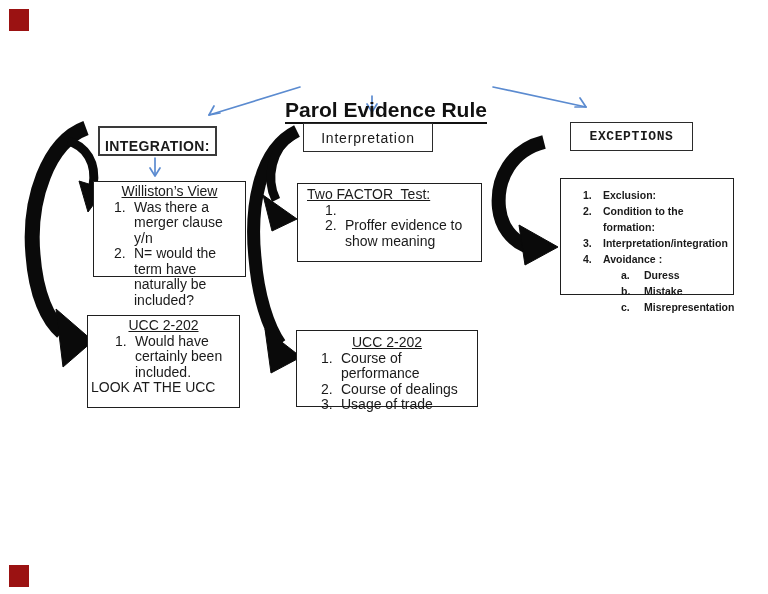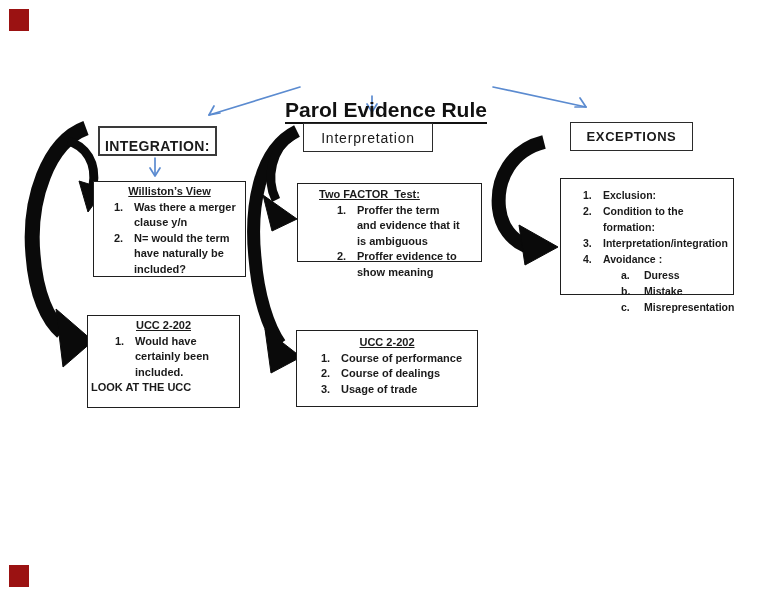--- a/index.html
+++ b/index.html
@@ -15,28 +15,28 @@
   #title span{border-bottom:2.5px solid #111;padding-bottom:1px;}
   .hdr-box{
     display:flex;align-items:center;justify-content:center;
     background:#fff;box-sizing:border-box;text-align:center;
   }
   #hdr-integration{left:98px;top:126px;width:119px;height:30px;border:2px solid #3a3a3a;
     font-size:14px;font-weight:700;letter-spacing:.4px;align-items:flex-end;}
   #hdr-interpretation{left:303px;top:123px;width:130px;height:29px;border:1.5px solid #2b2b2b;
     font-size:14px;font-weight:400;letter-spacing:.8px;text-align:right;}
   #hdr-exceptions{left:570px;top:122px;width:123px;height:29px;border:1.5px solid #2b2b2b;
-    font-size:13px;font-weight:600;letter-spacing:.6px;}
+    font-size:13px;font-weight:600;letter-spacing:.6px;font-family:Liberation Mono, monospace;}
   .content-box{
     background:#fff;border:1.5px solid #1f1f1f;box-sizing:border-box;
-    font-size:11px;font-weight:700;line-height:15.5px;
+    font-size:14px;font-weight:400;line-height:15.5px;
   }
   #box-williston{left:93px;top:181px;width:153px;height:96px;padding:2px 4px;}
   #box-ucc-left{left:87px;top:315px;width:153px;height:93px;padding:2px 3px;}
-  #box-two-factor{left:297px;top:183px;width:185px;height:79px;padding:3px 21px;}
+  #box-two-factor{left:297px;top:183px;width:185px;height:79px;padding:3px 9px;}
   #box-ucc-mid{left:296px;top:330px;width:182px;height:77px;padding:4px 6px;}
   #box-exceptions{left:560px;top:178px;width:174px;height:117px;padding:8px 4px 4px 22px;
     font-size:10.5px;font-weight:600;line-height:16px;}
   .box-title{text-decoration:underline;text-align:center;white-space:pre-wrap;}
   .box-title.left{text-align:left;}
   .row{display:flex;align-items:flex-start;}
   .num{flex:none;width:20px;text-align:left;}
   .txt{flex:1;}
   #box-williston .row{padding-left:16px;}
   #box-williston .txt{max-width:112px;}
@@ -136,21 +136,20 @@
       <span class="num">1.</span>
       <span class="txt">Would have certainly been included.</span>
     </div>
     <div class="note">LOOK AT THE UCC</div>
   </div>
 
   <div id="box-two-factor" class="abs content-box">
     <div class="box-title left">Two FACTOR  Test:</div>
     <div class="row">
       <span class="num">1.</span>
-      <span class="txt">Proffer the term and evidence that it is ambiguous</span>
     </div>
     <div class="row">
       <span class="num">2.</span>
       <span class="txt">Proffer evidence to show meaning</span>
     </div>
   </div>
 
   <div id="box-ucc-mid" class="abs content-box">
     <div class="box-title">UCC 2-202</div>
     <div class="row">

